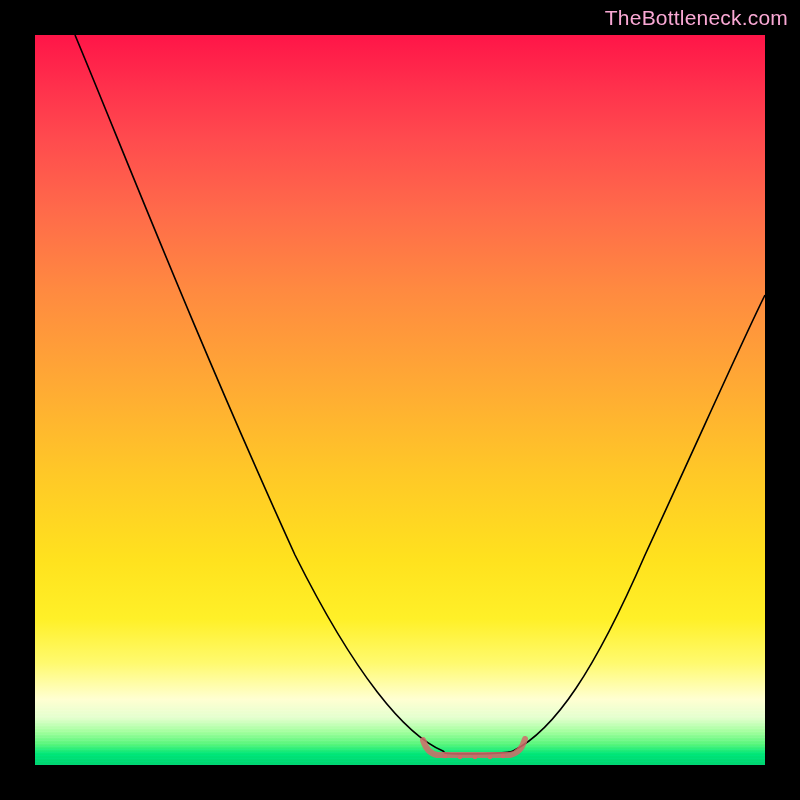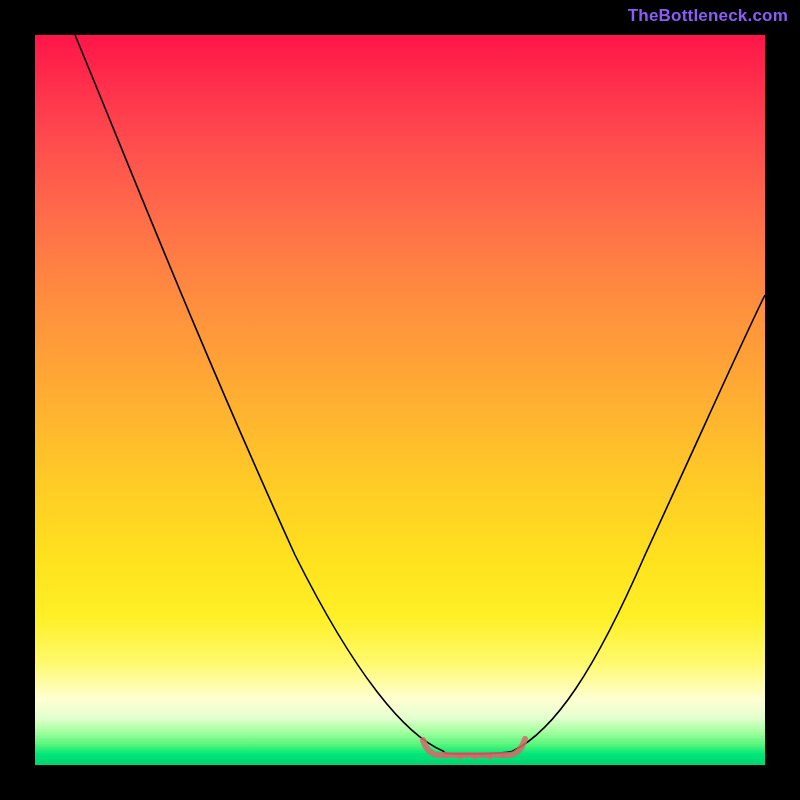--- a/index.html
+++ b/index.html
@@ -59,23 +59,23 @@
         rgba(255,255,255,0.10) 2px,
         rgba(255,255,255,0.10) 3px
       );
     mix-blend-mode: overlay;
     opacity: 0.6;
   }
   .watermark {
     position: absolute;
     top: 6px;
     right: 12px;
-    color: #8b5cf6;
-    font-size: 17px;
-    font-weight: 700;
+    color: #f9a8d4;
+    font-size: 21px;
+    font-weight: 400;
     letter-spacing: 0.2px;
   }
   svg.curves {
     position: absolute;
     left: 0;
     top: 0;
     width: 730px;
     height: 730px;
     pointer-events: none;
   }

